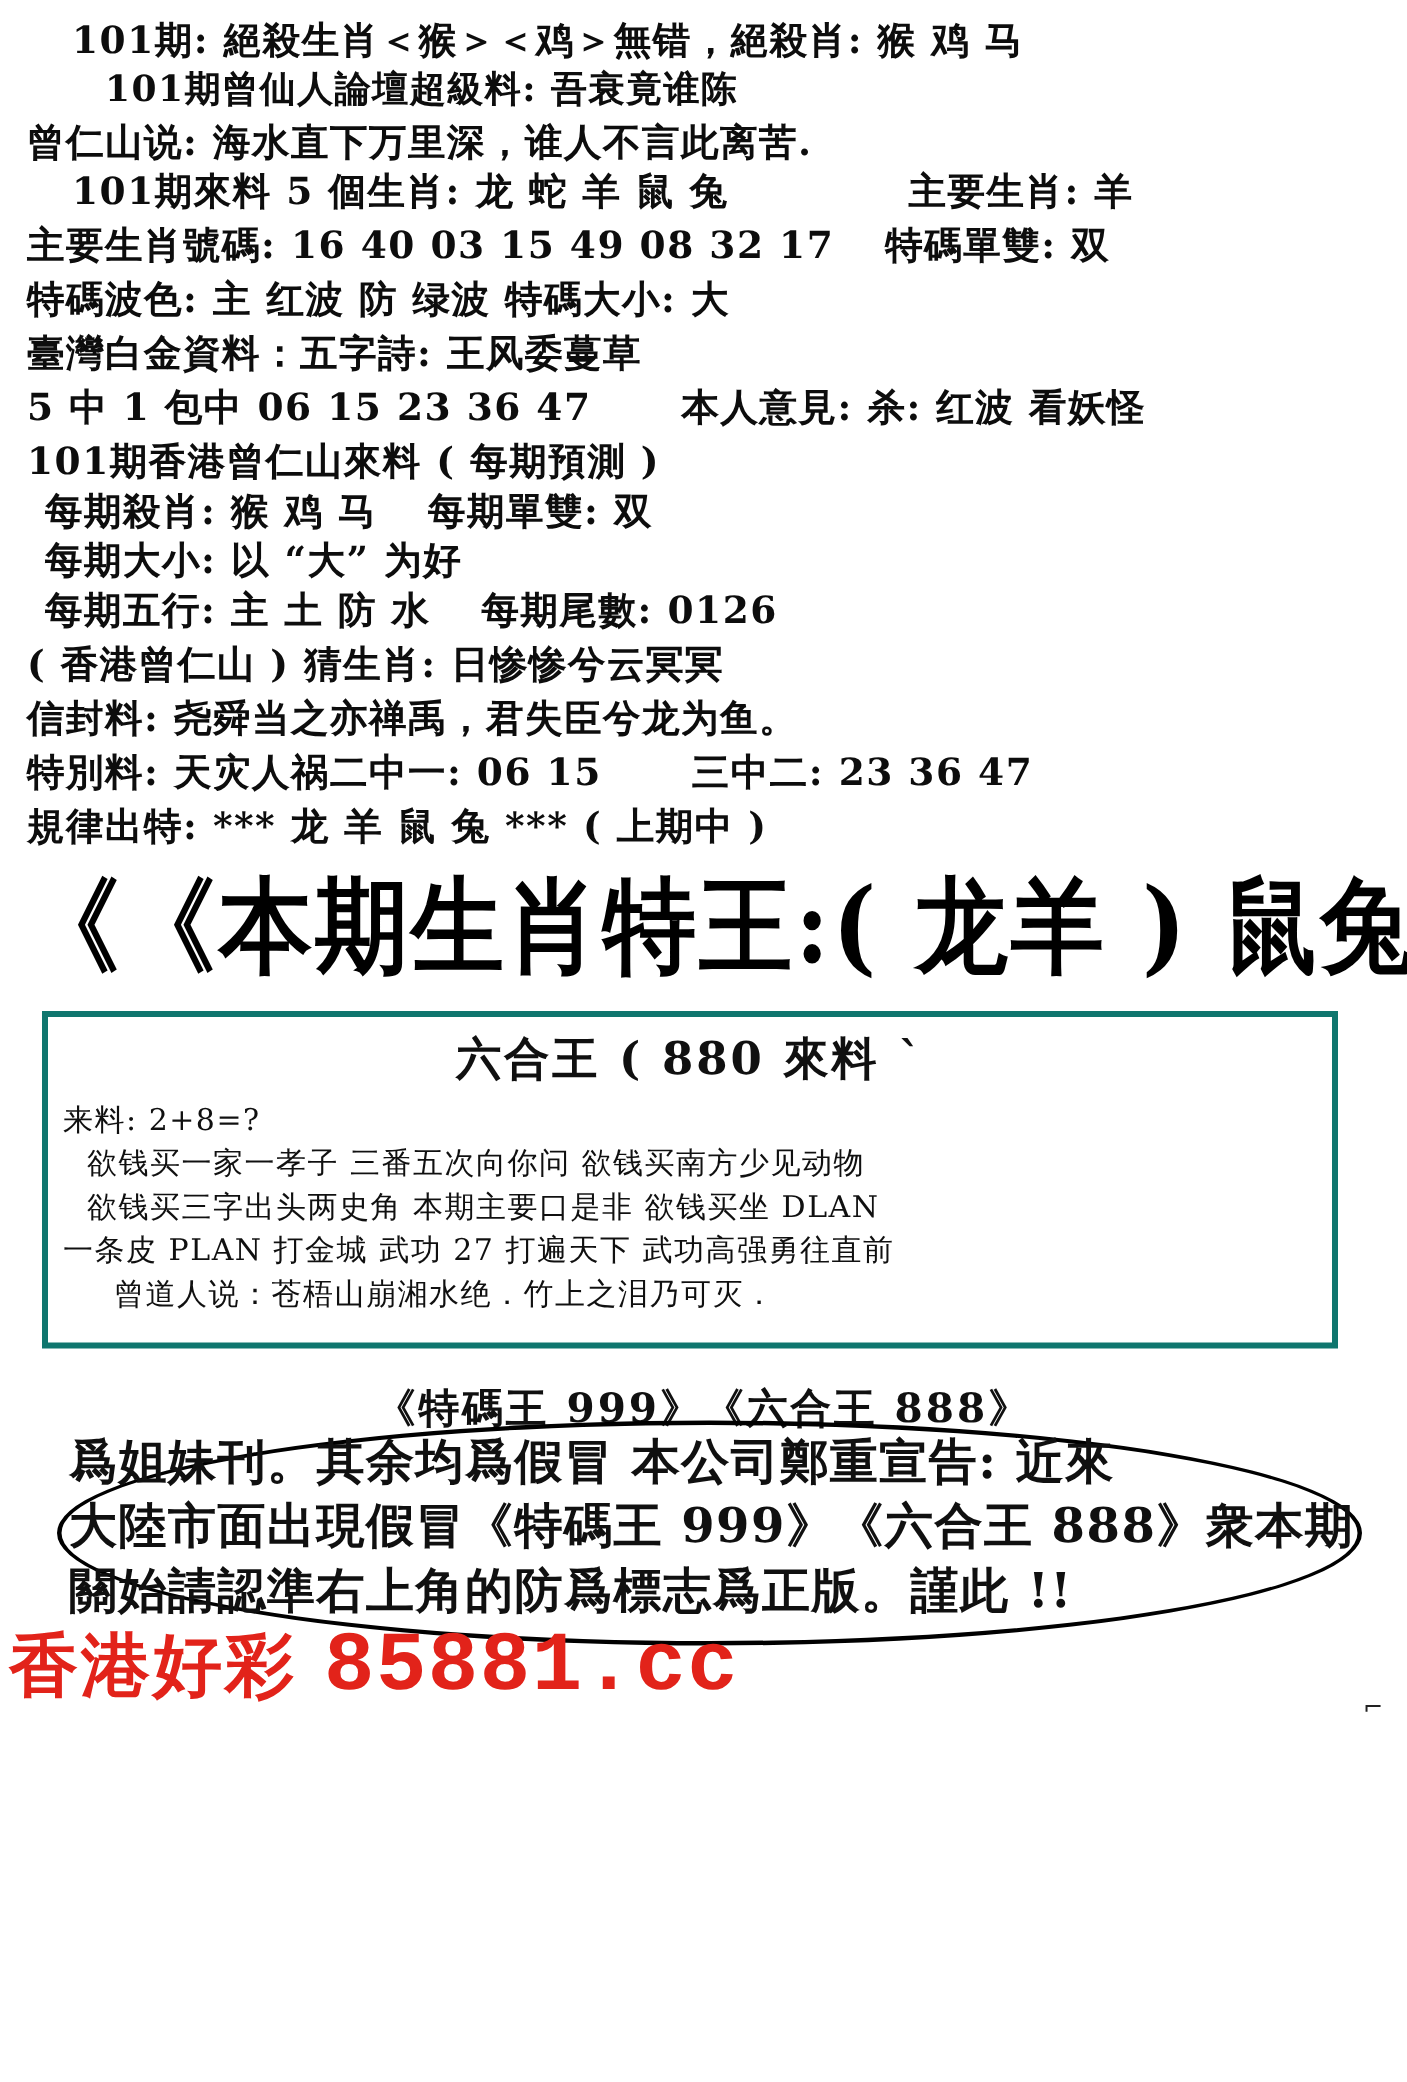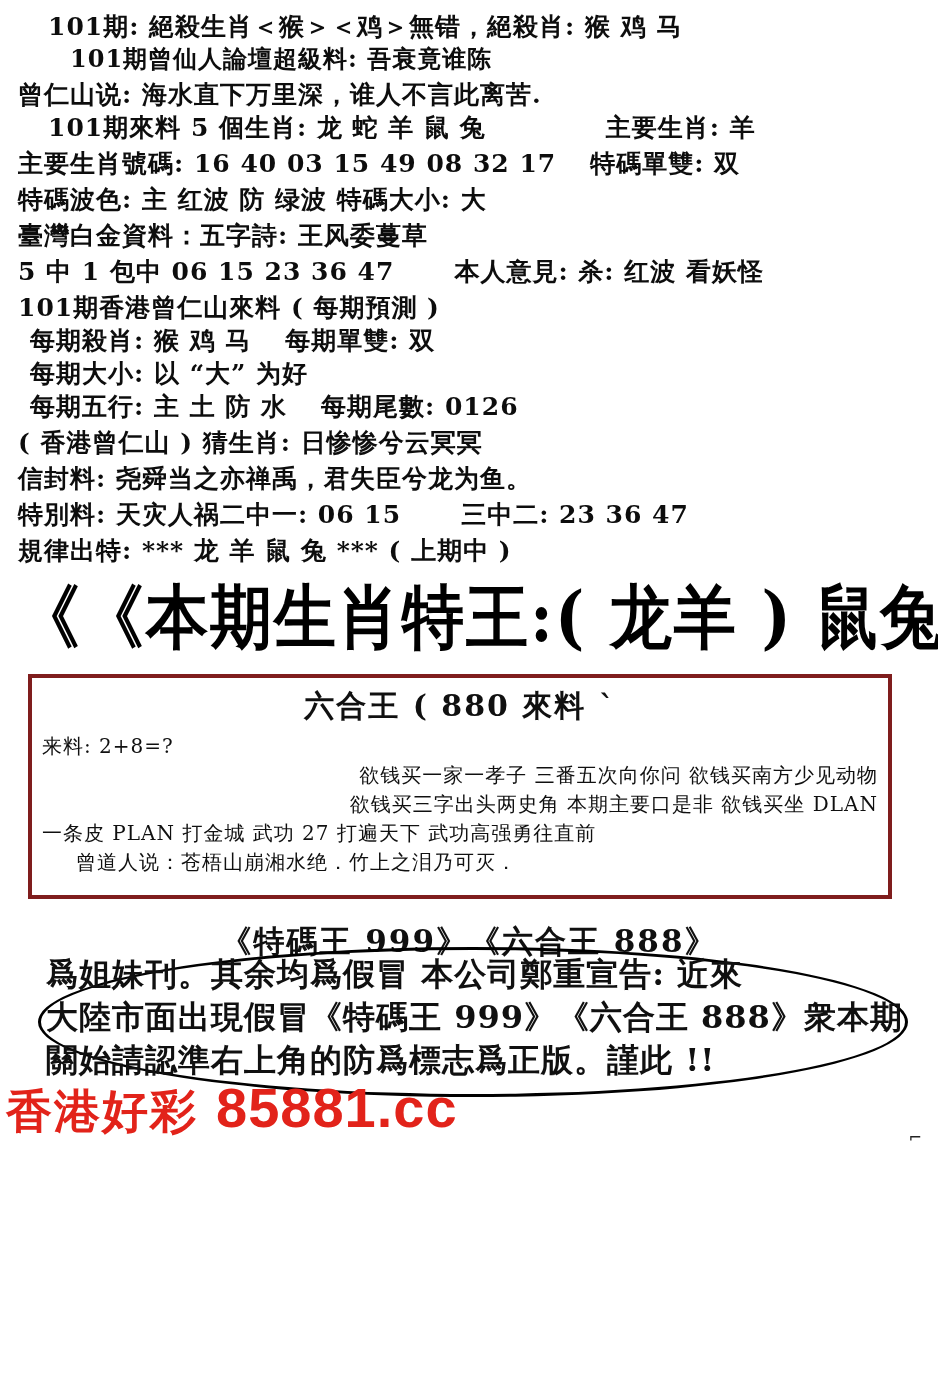--- a/index.html
+++ b/index.html
@@ -65,21 +65,21 @@
     letter-spacing: 2px;
     white-space: nowrap;
     color: #000;
     transform: scaleY(1.12);
     transform-origin: center top;
   }
 
   
   .box {
     margin: 28px 28px 0 10px;
-    border: 4px solid #7f1d1d;
+    border: 4px solid #0f766e;
     padding: 8px 10px 14px 10px;
   }
   .box-title {
     text-align: center;
     font-family: "DejaVu Serif", serif;
     font-weight: bold;
     font-size: 30px;
     letter-spacing: 2px;
     margin-bottom: 4px;
     white-space: nowrap;
@@ -87,34 +87,34 @@
   .box-line {
     font-family: "DejaVu Serif", serif;
     font-weight: normal;
     font-size: 20px;
     line-height: 1.0;
     margin: 9px 0;
     white-space: nowrap;
     letter-spacing: 1px;
   }
   .box-line.l { text-align: left; }
-  .box-line.i { padding-left: 16px; text-align: right; }
+  .box-line.i { padding-left: 16px; }
   .box-line.i2 { padding-left: 34px; }
 
   
   .notice-wrap {
     position: relative;
     margin-top: 22px;
     height: 200px;
   }
   .notice-heading {
     text-align: center;
     font-family: "DejaVu Serif", serif;
     font-weight: bold;
-    font-size: 31px;
+    font-size: 27px;
     letter-spacing: 2px;
     white-space: nowrap;
     margin-bottom: 2px;
   }
   .oval {
     position: absolute;
     left: 20px;
     top: 26px;
     width: 870px;
     height: 150px;
@@ -146,21 +146,21 @@
     white-space: nowrap;
   }
   .brand-cn {
     font-family: "DejaVu Serif", serif;
     font-weight: bold;
     font-size: 46px;
     color: #e2231a;
     letter-spacing: 2px;
   }
   .brand-num {
-    font-family: Liberation Sans, sans-serif;
+    font-family: Liberation Mono, monospace;
     font-weight: bold;
     font-size: 56px;
     color: #e2231a;
     letter-spacing: 1px;
   }
 
   .tickmark {
     position: absolute;
     right: 16px;
     top: 1128px;

